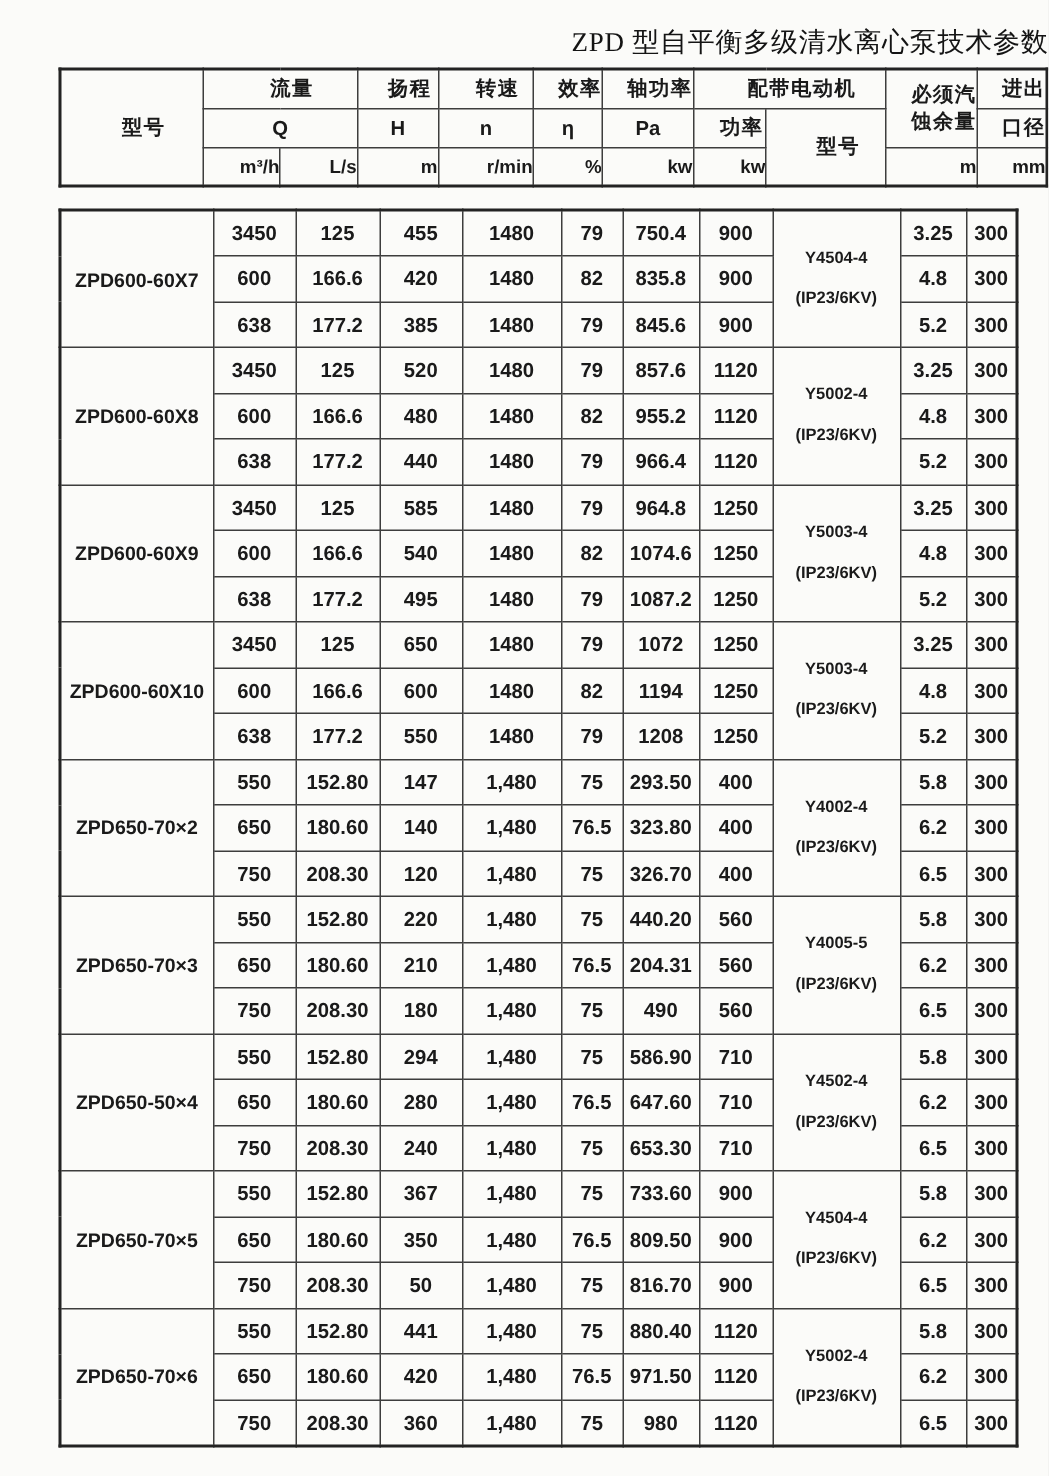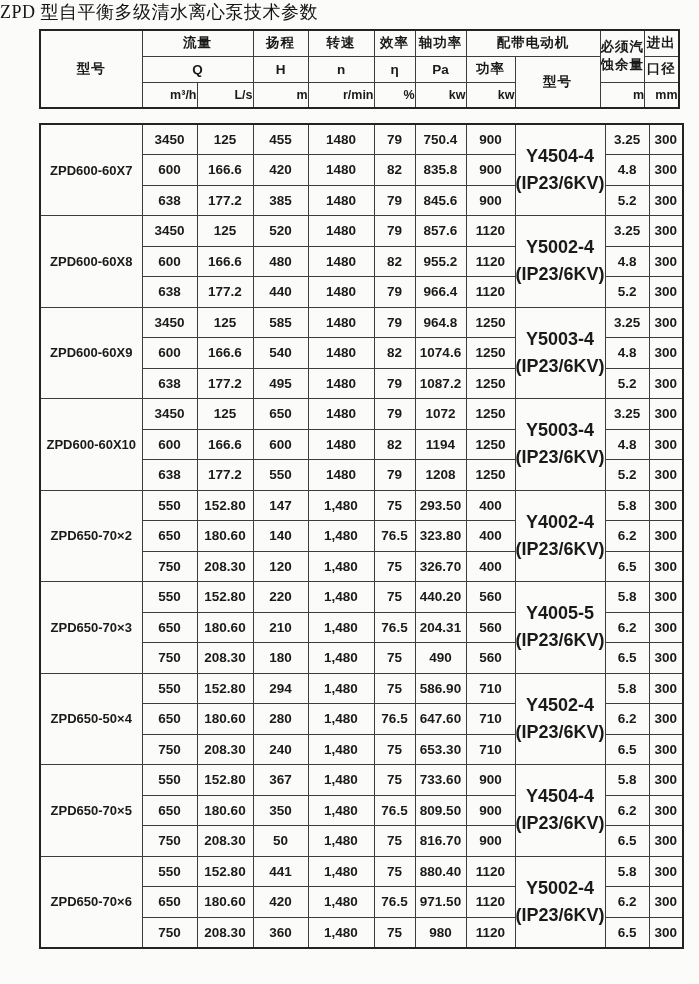--- a/index.html
+++ b/index.html
@@ -10,55 +10,56 @@
   }
   .page {
     position: relative;
     width: 699px;
     height: 984px;
     background: #fbfbf9;
     outline: 1px solid #dcdcda;
     overflow: hidden;
   }
   .title {
-    text-align: left;
+    text-align: right;
     font-family: "Liberation Serif", serif;
     font-size: 18px;
     font-weight: 500;
     color: #141414;
     letter-spacing: 0.5px;
     height: 22px;
+    margin-top: 16px;
   }
   table {
     border-collapse: collapse;
     table-layout: fixed;
     margin-left: 39px;
     border: 2px solid #232323;
   }
   td {
     border: 1px solid #3d3d3d;
     text-align: center;
     vertical-align: middle;
     padding: 0;
     color: #1a1a1a;
     font-weight: bold;
     font-size: 13.5px;
     overflow: hidden;
     white-space: nowrap;
   }
   .hdr { margin-top: 7px; }
   .hdr tr { height: 26px; }
-  .hdr .cjk { font-size: 13.5px; letter-spacing: 1px; }
+  .hdr .cjk { font-size: 13.5px; letter-spacing: 1px; padding-left: 16px; }
   .hdr .sym { font-size: 13.5px; }
   .hdr .unit { font-size: 12.5px; letter-spacing: 0; text-align: right; }
   .hdr .twoline { line-height: 18px; letter-spacing: 1px; margin-top: 14px; }
   .body-tbl { margin-top: 14px; }
   .body-tbl tr { height: 30.5px; }
   .model-cell { font-size: 13px; margin-top: 12px; }
-  .motor-cell { font-size: 18px; line-height: 27px; }
+  .motor-cell { font-size: 11px; line-height: 27px; }
   .num { font-size: 13.5px; }
 </style>
 </head>
 <body>
 
 <div class="page">
 
   <div class="title">ZPD 型自平衡多级清水离心泵技术参数</div>
 
   <table class="hdr">

